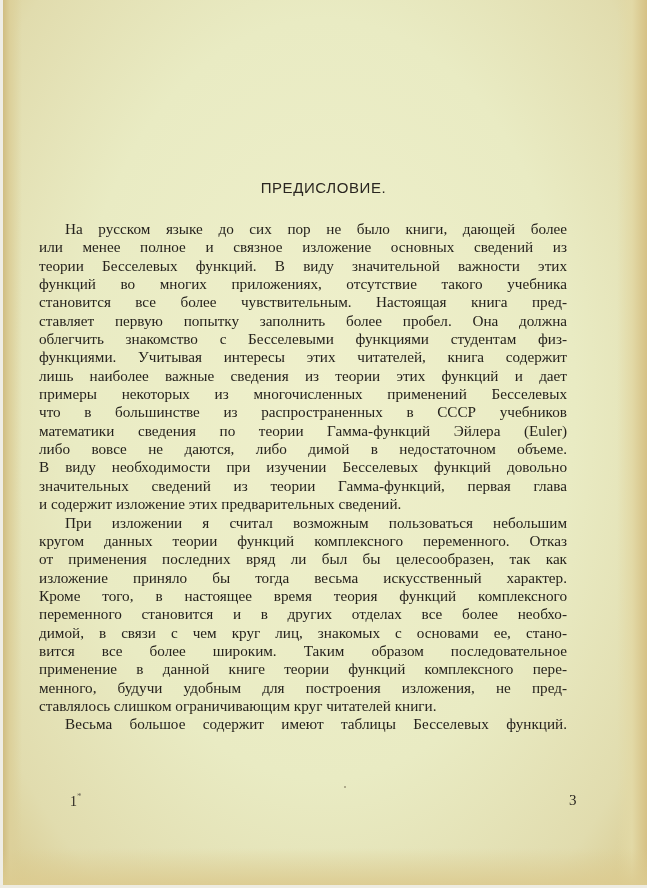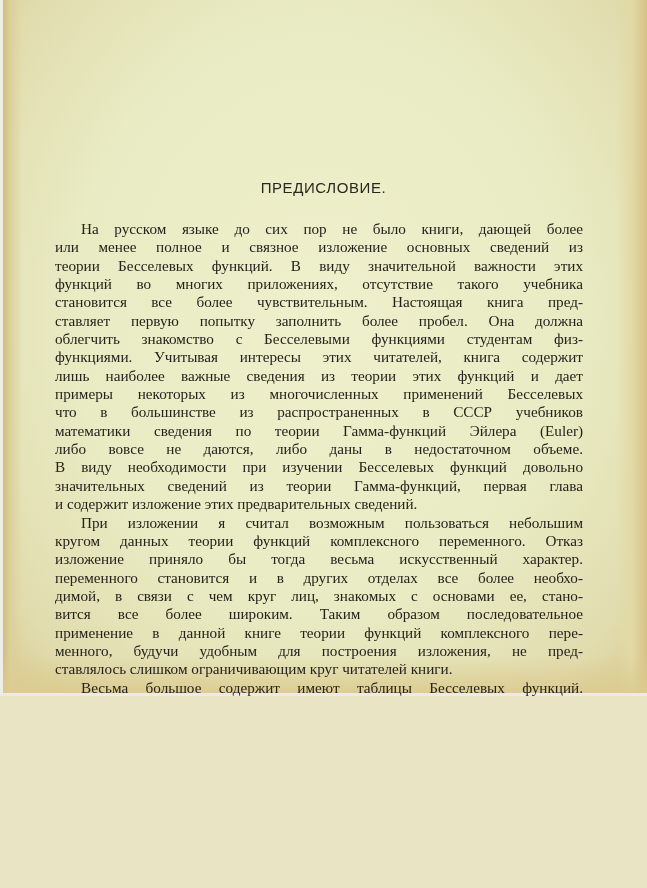--- a/index.html
+++ b/index.html
@@ -6,21 +6,21 @@
       margin: 0;
       padding: 0;
       width: 647px;
       height: 888px;
       overflow: hidden;
       background: #e8e4c4;
     }
     .page {
       position: relative;
       width: 647px;
-      height: 696px;
+      height: 888px;
       background:
         radial-gradient(ellipse at 50% 45%, #eff0cc 0%, #e9ebc3 55%, #e1dcae 85%, #d8c98e 100%);
       overflow: hidden;
     }
     .edge-left {
       position: absolute; left: 0; top: 0; bottom: 0; width: 22px;
       background: linear-gradient(to right, #cbb678 0%, #dcd09a 45%, rgba(230,228,184,0) 100%);
     }
     .edge-right {
       position: absolute; right: 0; top: 0; bottom: 0; width: 30px;
@@ -43,21 +43,21 @@
       width: 647px;
       text-align: center;
       font-family: "Liberation Sans", sans-serif;
       font-size: 15px;
       letter-spacing: 0.6px;
       color: #2a2620;
     }
     .body {
       position: absolute;
       top: 220px;
-      left: 55px;
+      left: 39px;
       width: 528px;
       font-family: "Liberation Serif", serif;
       font-size: 15.2px;
       line-height: 18.35px;
       color: #25221d;
     }
     .line {
       display: block;
       white-space: nowrap;
       text-align: justify;
@@ -115,28 +115,30 @@
     <span class="line">теории Бесселевых функций. В виду значительной важности этих</span>
     <span class="line">функций во многих приложениях, отсутствие такого учебника</span>
     <span class="line">становится все более чувствительным. Настоящая книга пред-</span>
     <span class="line">ставляет первую попытку заполнить более пробел. Она должна</span>
     <span class="line">облегчить знакомство с Бесселевыми функциями студентам физ-</span>
     <span class="line">функциями. Учитывая интересы этих читателей, книга содержит</span>
     <span class="line">лишь наиболее важные сведения из теории этих функций и дает</span>
     <span class="line">примеры некоторых из многочисленных применений Бесселевых</span>
     <span class="line">что в большинстве из распространенных в СССР учебников</span>
     <span class="line">математики сведения по теории Гамма-функций Эйлера (Euler)</span>
-    <span class="line">либо вовсе не даются, либо даны в недостаточном объеме.</span>
+    <span class="line">либо вовсе не даются, либо димой в недостаточном объеме.</span>
     <span class="line">В виду необходимости при изучении Бесселевых функций довольно</span>
     <span class="line">значительных сведений из теории Гамма-функций, первая глава</span>
     <span class="line last">и содержит изложение этих предварительных сведений.</span>
 
     <span class="line indent">При изложении я считал возможным пользоваться небольшим</span>
     <span class="line">кругом данных теории функций комплексного переменного. Отказ</span>
+    <span class="line">от применения последних вряд ли был бы целесообразен, так как</span>
     <span class="line">изложение приняло бы тогда весьма искусственный характер.</span>
+    <span class="line">Кроме того, в настоящее время теория функций комплексного</span>
     <span class="line">переменного становится и в других отделах все более необхо-</span>
     <span class="line">димой, в связи с чем круг лиц, знакомых с основами ее, стано-</span>
     <span class="line">вится все более широким. Таким образом последовательное</span>
     <span class="line">применение в данной книге теории функций комплексного пере-</span>
     <span class="line">менного, будучи удобным для построения изложения, не пред-</span>
     <span class="line last">ставлялось слишком ограничивающим круг читателей книги.</span>
 
     <span class="line indent">Весьма большое содержит имеют таблицы Бесселевых функций.</span>
   </div>
 

